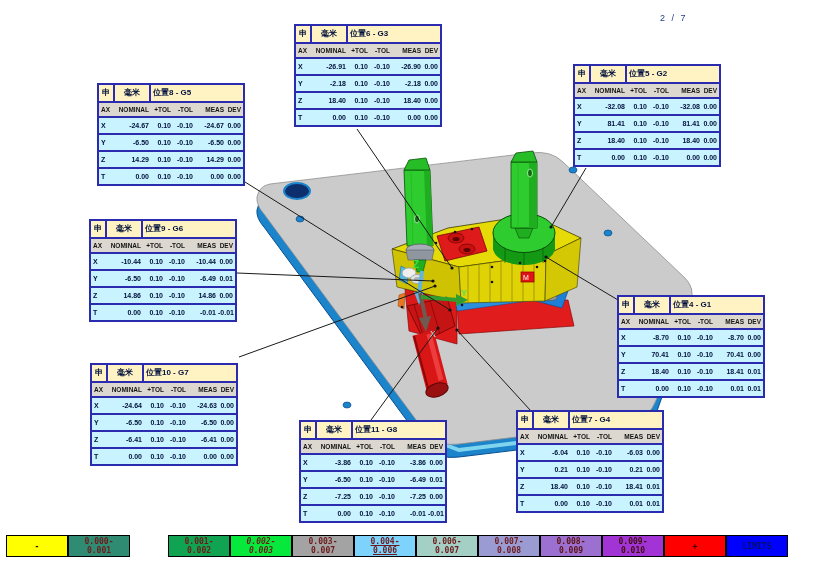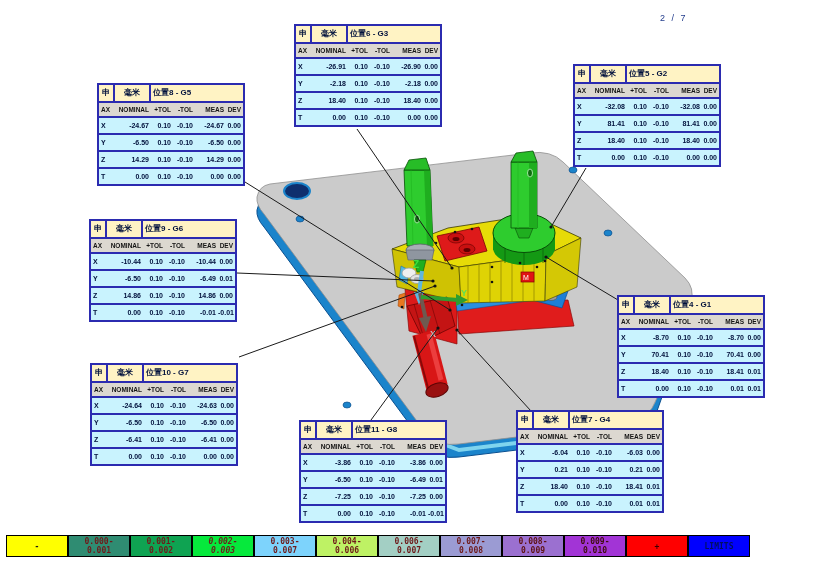--- a/index.html
+++ b/index.html
@@ -582,33 +582,33 @@
   </div>
 
   <div class="legend">
       <div class="lg-cell" style="background: rgb(255, 255, 0); color: rgb(26, 26, 26);">
         <div>-</div>
       </div>
       <div class="lg-cell" style="background: rgb(47, 140, 114); color: rgb(110, 26, 26);">
         <div>0.000-</div>
         <div>0.001</div>
       </div>
-      <div class="lg-cell" style="background: rgb(15, 163, 82); color: rgb(110, 26, 26);">
+      <div class="lg-cell" style="background: rgb(15, 163, 82); color: rgb(110, 26, 26); margin-left: 38px;">
         <div>0.001-</div>
         <div>0.002</div>
       </div>
       <div class="lg-cell" style="background: rgb(6, 233, 60); color: rgb(110, 26, 26); font-style: italic;">
         <div>0.002-</div>
         <div>0.003</div>
       </div>
-      <div class="lg-cell" style="background: #7dd3fc; color: rgb(110, 26, 26);">
+      <div class="lg-cell" style="background: #a3a3a3; color: rgb(110, 26, 26);">
         <div>0.003-</div>
         <div>0.007</div>
       </div>
-      <div class="lg-cell" style="background: #bef264; color: rgb(110, 26, 26);">
+      <div class="lg-cell" style="background: #7dd3fc; color: rgb(110, 26, 26); text-decoration: underline;">
         <div>0.004-</div>
         <div>0.006</div>
       </div>
       <div class="lg-cell" style="background: rgb(163, 207, 196); color: rgb(110, 26, 26);">
         <div>0.006-</div>
         <div>0.007</div>
       </div>
       <div class="lg-cell" style="background: rgb(155, 155, 211); color: rgb(110, 26, 26);">
         <div>0.007-</div>
         <div>0.008</div>

